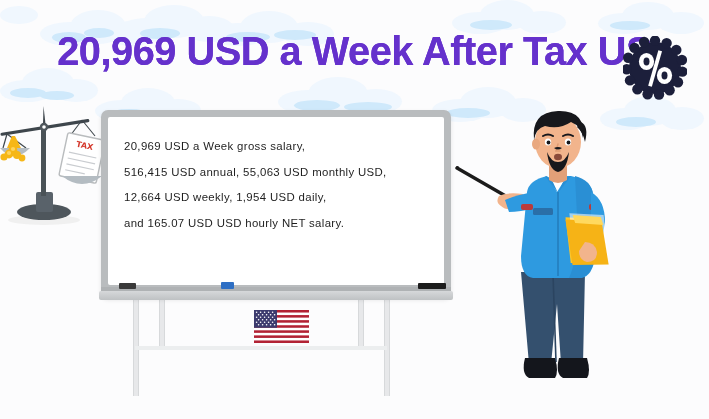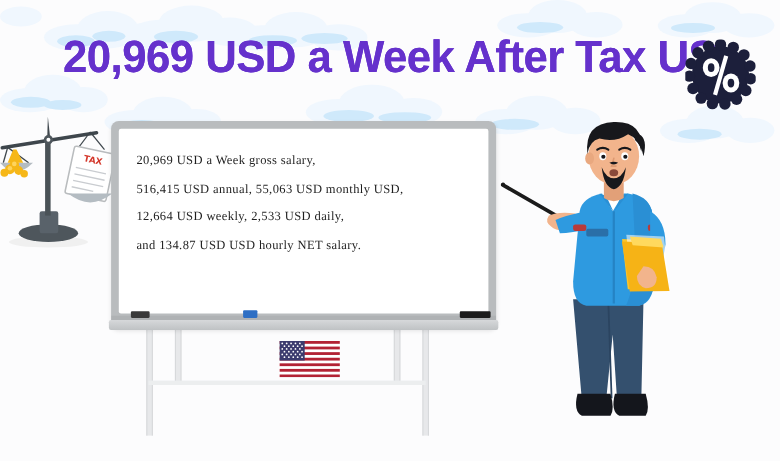--- a/index.html
+++ b/index.html
@@ -54,21 +54,21 @@
     box-shadow:0 2px 4px rgba(0,0,0,0.10);
     z-index:4;
   }
   #board-inner{
     position:absolute;left:7px;top:7px;right:7px;bottom:13px;
     background:#ffffff;
     border-radius:2px;
   }
   #board-text{
     position:absolute;left:16px;top:17px;right:8px;
-    font-family:Liberation Serif, serif;
+    font-family:Liberation Sans, sans-serif;
     font-size:11.4px;
     line-height:25.5px;
     color:#1e1e1e;
     letter-spacing:0.35px;
     white-space:nowrap;
   }
   #board-text div{height:25.5px;}
   
   #ledge{
     position:absolute;left:-2px;bottom:-2px;width:354px;height:9px;
@@ -334,22 +334,22 @@
         </g>
       </svg>
     </div>
   </div>
 
   <div id="board">
     <div id="board-inner">
       <div id="board-text">
         <div>20,969 USD a Week gross salary,</div>
         <div>516,415 USD annual, 55,063 USD monthly USD,</div>
-        <div>12,664 USD weekly, 2,533 USD daily,</div>
-        <div>and 134.87 USD USD hourly NET salary.</div>
+        <div>12,664 USD weekly, 1,954 USD daily,</div>
+        <div>and 165.07 USD USD hourly NET salary.</div>
       </div>
     </div>
     <div id="ledge-shadow"></div>
     <div id="ledge"></div>
     <div class="marker" id="eraser"></div>
     <div class="marker" id="marker-blue"></div>
     <div class="marker" id="marker-dark"></div>
   </div>
 
   <div id="man">

